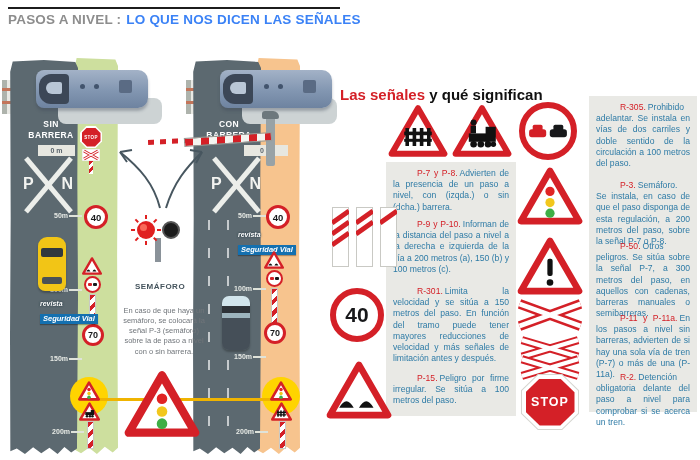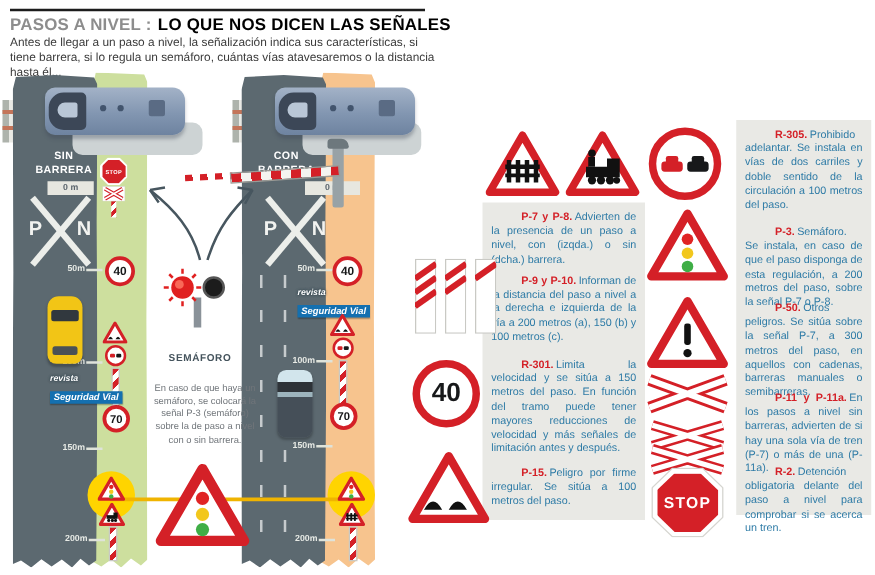--- a/index.html
+++ b/index.html
@@ -4,21 +4,21 @@
 <style>
   html,body{margin:0;padding:0;}
   body{font-family:"Liberation Sans",sans-serif;background:#fff;}
   #page{position:relative;width:700px;height:460px;background:#fff;overflow:hidden;}
   .abs{position:absolute;}
 
   
   .header-rule{left:8px;top:7px;width:332px;height:2px;background:#1c1c1c;}
   .title-row{left:8px;top:12px;font-size:13.5px;font-weight:bold;letter-spacing:.2px;white-space:nowrap;}
   .title-prefix{color:#8d8d8d;margin-right:5px;}
-  .title-main{color:#000000;}
+  .title-main{color:#3b82f6;}
   .subtitle{left:8px;top:29px;width:342px;font-size:9.5px;line-height:1.28;color:#3b3b3b;}
 
   
   .strip{z-index:1;}
   .strip-green{left:74px;top:58px;width:44px;height:396px;background:#cddf9e;
     clip-path:polygon(6% 0,94% .4%,100% 2%,98% 50%,100% 98.4%,88% 99.6%,70% 98.2%,52% 100%,34% 98.4%,16% 99.8%,0 98.8%,2% 40%,0 3%);}
   .strip-orange{left:256px;top:58px;width:44px;height:396px;background:#f7c48e;
     clip-path:polygon(6% 0,94% .4%,100% 2%,98% 50%,100% 98.4%,88% 99.6%,70% 98.2%,52% 100%,34% 98.4%,16% 99.8%,0 98.8%,2% 40%,0 3%);}
   .road{z-index:2;background:#5c6970;
     clip-path:polygon(4% .4%,50% 0,96% .5%,100% 2%,99% 30%,100% 60%,98.5% 98.6%,90% 99.6%,80% 98.2%,70% 100%,58% 98.4%,46% 99.8%,34% 98.3%,22% 100%,10% 98.6%,.5% 99.3%,0 70%,1% 40%,.3% 3%);}
@@ -126,21 +126,21 @@
 
   
   .sec-title{left:340px;top:86px;font-size:15px;font-weight:bold;white-space:nowrap;z-index:3;}
   .sec-title .acc{color:#d42027;} .sec-title .rest{color:#101010;}
   .bigtri{display:block;z-index:3;}
   .p7sign{left:388px;top:103px;} .p8sign{left:452px;top:103px;}
   .panel{background:#e9e9e5;z-index:2;}
   .mid-panel{left:386px;top:162px;width:130px;height:254px;}
   .right-panel{left:589px;top:96px;width:108px;height:316px;}
   .para{position:absolute;left:7px;right:7px;font-size:8.6px;line-height:1.3;color:#2e7ba6;text-align:justify;margin:0;}
-  .para .code{color:#d42027;font-weight:bold;margin-right:2px;padding-left:24px;}
+  .para .code{color:#d42027;font-weight:normal;margin-right:2px;padding-left:24px;}
   .p910{left:332px;top:207px;z-index:3;display:flex;gap:7px;}
   .p910 svg{display:block;}
   .sign40big{left:330px;top:288px;width:54px;height:54px;border-width:6px;font-size:21px;z-index:3;}
   .p15big{left:326px;top:360px;}
   .r305{left:519px;top:102px;width:58px;height:58px;border-width:6.5px;z-index:3;}
   .p3r{left:517px;top:165px;} .p50r{left:517px;top:235px;}
   .p11r{left:515px;top:297px;z-index:3;display:block;} .p11ar{left:515px;top:335px;z-index:3;display:block;}
   .stopbig-wrap{left:521px;top:374px;width:58px;height:56px;z-index:3;}
   .stopbig{position:relative;width:58px;height:56px;background:#d5d5d0;}
   .stopbig .mid{position:absolute;left:1px;top:1px;right:1px;bottom:1px;background:#fff;}
@@ -149,21 +149,20 @@
 </style>
 </head>
 <body>
 
 <div id="page">
 
   <div class="abs header-rule"></div>
   <div class="abs title-row">
     <span class="title-prefix">PASOS A NIVEL :</span><span class="title-main">LO QUE NOS DICEN LAS SEÑALES</span>
   </div>
-  <div class="abs subtitle">Antes de llegar a un paso a nivel, la señalización indica sus características, si tiene barrera, si lo regula un semáforo, cuántas vías atavesaremos o la distancia hasta él...</div>
 
   <div class="abs strip strip-green"></div>
   <div class="abs road road-left"></div>
   <div class="abs tracks tracks-left"></div>
   <div class="abs platform platform-left"></div>
   <div class="abs train train-left">
     <div class="nose">
         <div class="glint"></div>
       </div>
     <div class="dots"></div>
@@ -341,20 +340,23 @@
   <div class="abs sem-label">SEMÁFORO</div>
   <div class="abs mid-note">En caso de que haya un semáforo, se colocará la señal P-3 (semáforo) sobre la de paso a nivel con o sin barrera.</div>
   <div class="abs yline"></div>
   <svg class="abs p3big" viewBox="0 0 100 90">
     <path d="M50 7 L94 83 L6 83 Z" fill="#fff" stroke="#d42027" stroke-width="11" stroke-linejoin="round"></path>
     <circle cx="50" cy="38" r="7" fill="#e02424"></circle>
       <circle cx="50" cy="55" r="7" fill="#f2c71d"></circle>
       <circle cx="50" cy="71" r="7" fill="#3fae46"></circle>
   </svg>
 
+  <div class="abs sec-title">
+    <span class="acc">Las señales</span><span class="rest"> y qué significan</span>
+  </div>
 
   <svg class="abs bigtri p7sign" width="60" height="56" viewBox="0 0 100 90">
     <path d="M50 7 L94 83 L6 83 Z" fill="#fff" stroke="#d42027" stroke-width="10" stroke-linejoin="round"></path>
     <rect x="27" y="46" width="46" height="6" fill="#111"></rect>
       <rect x="27" y="58" width="46" height="5" fill="#111"></rect>
     <rect x="29" y="40" width="6" height="30" fill="#111"></rect>
       <rect x="41" y="40" width="6" height="30" fill="#111"></rect>
     <rect x="53" y="40" width="6" height="30" fill="#111"></rect>
       <rect x="65" y="40" width="6" height="30" fill="#111"></rect>
   </svg>

